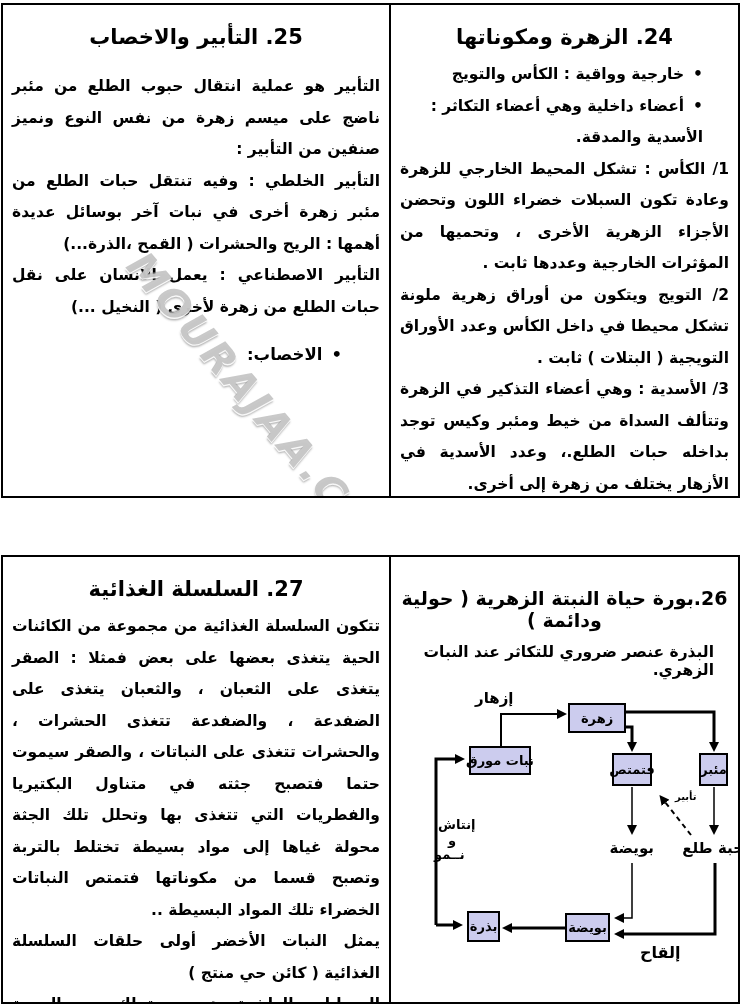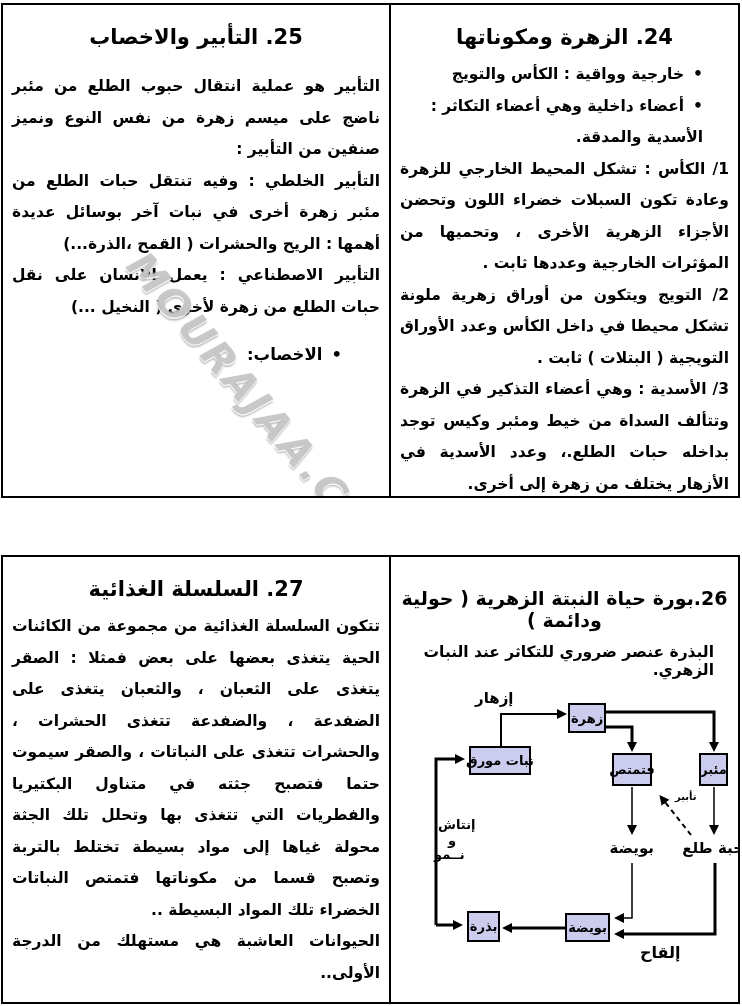--- a/index.html
+++ b/index.html
@@ -68,20 +68,21 @@
     </div>
   </div>
 
   <div class="band band-bottom">
     <div class="vline"></div>
 
     <div class="cell cell-l">
       <div class="sec-title small-m">27. السلسلة الغذائية</div>
       <div class="body-txt">
         <p>تتكون السلسلة الغذائية من مجموعة من الكائنات الحية يتغذى بعضها على بعض فمثلا : الصقر يتغذى على الثعبان ، والثعبان يتغذى على الضفدعة ، والضفدعة تتغذى الحشرات ، والحشرات تتغذى على النباتات ، والصقر سيموت حتما فتصبح جثته في متناول البكتيريا والفطريات التي تتغذى بها وتحلل تلك الجثة محولة غياها إلى مواد بسيطة تختلط بالتربة وتصبح قسما من مكوناتها فتمتص النباتات الخضراء تلك المواد البسيطة ..</p>
+        <p>يمثل النبات الأخضر أولى حلقات السلسلة الغذائية ( كائن حي منتج )</p>
         <p>الحيوانات العاشبة هي مستهلك من الدرجة الأولى..</p>
 
       </div>
     </div>
 
     <div class="cell cell-r">
       <div class="s26-title">26.بورة حياة النبتة الزهرية ( حولية ودائمة )</div>
       <p class="s26-sub">البذرة عنصر ضروري للتكاثر عند النبات الزهري.</p>
 
       <div class="diagram">
@@ -107,21 +108,21 @@
           <path d="M241,306 V361 H232" fill="none" stroke="#000" stroke-width="1.5" marker-end="url(#ah)"></path>
 
           <path d="M324,306 V377 H232" fill="none" stroke="#000" stroke-width="3" marker-end="url(#ah)"></path>
 
           <path d="M174,371 H120" fill="none" stroke="#000" stroke-width="3" marker-end="url(#ah)"></path>
 
           <path d="M45,368 V202 H65" fill="none" stroke="#000" stroke-width="3" marker-end="url(#ah)"></path>
           <path d="M45,368 H63" fill="none" stroke="#000" stroke-width="3" marker-end="url(#ah)"></path>
         </svg>
 
-        <div class="dbox" style="left:177px;top:146px;width:38px;height:30px;">زهرة</div>
+        <div class="dbox" style="left:177px;top:146px;width:58px;height:30px;">زهرة</div>
         <div class="dbox" style="left:78px;top:189px;width:62px;height:29px;">نبات مورق</div>
         <div class="dbox" style="left:221px;top:196px;width:40px;height:33px;">فتمتص</div>
         <div class="dbox" style="left:308px;top:196px;width:29px;height:33px;">مئبر</div>
         <div class="dbox" style="left:174px;top:356px;width:45px;height:29px;">بويضة</div>
         <div class="dbox" style="left:76px;top:354px;width:33px;height:31px;">بذرة</div>
 
         <div class="dlabel" style="left:84px;top:132px;font-size:15px;">إزهار</div>
         <div class="dlabel" style="left:219px;top:282px;width:44px;text-align:center;font-size:15px;">بويضة</div>
         <div class="dlabel" style="left:293px;top:282px;width:60px;text-align:center;font-size:15px;">حبة طلع</div>
         <div class="dlabel" style="left:284px;top:234px;font-size:10px;">تأبير</div>

